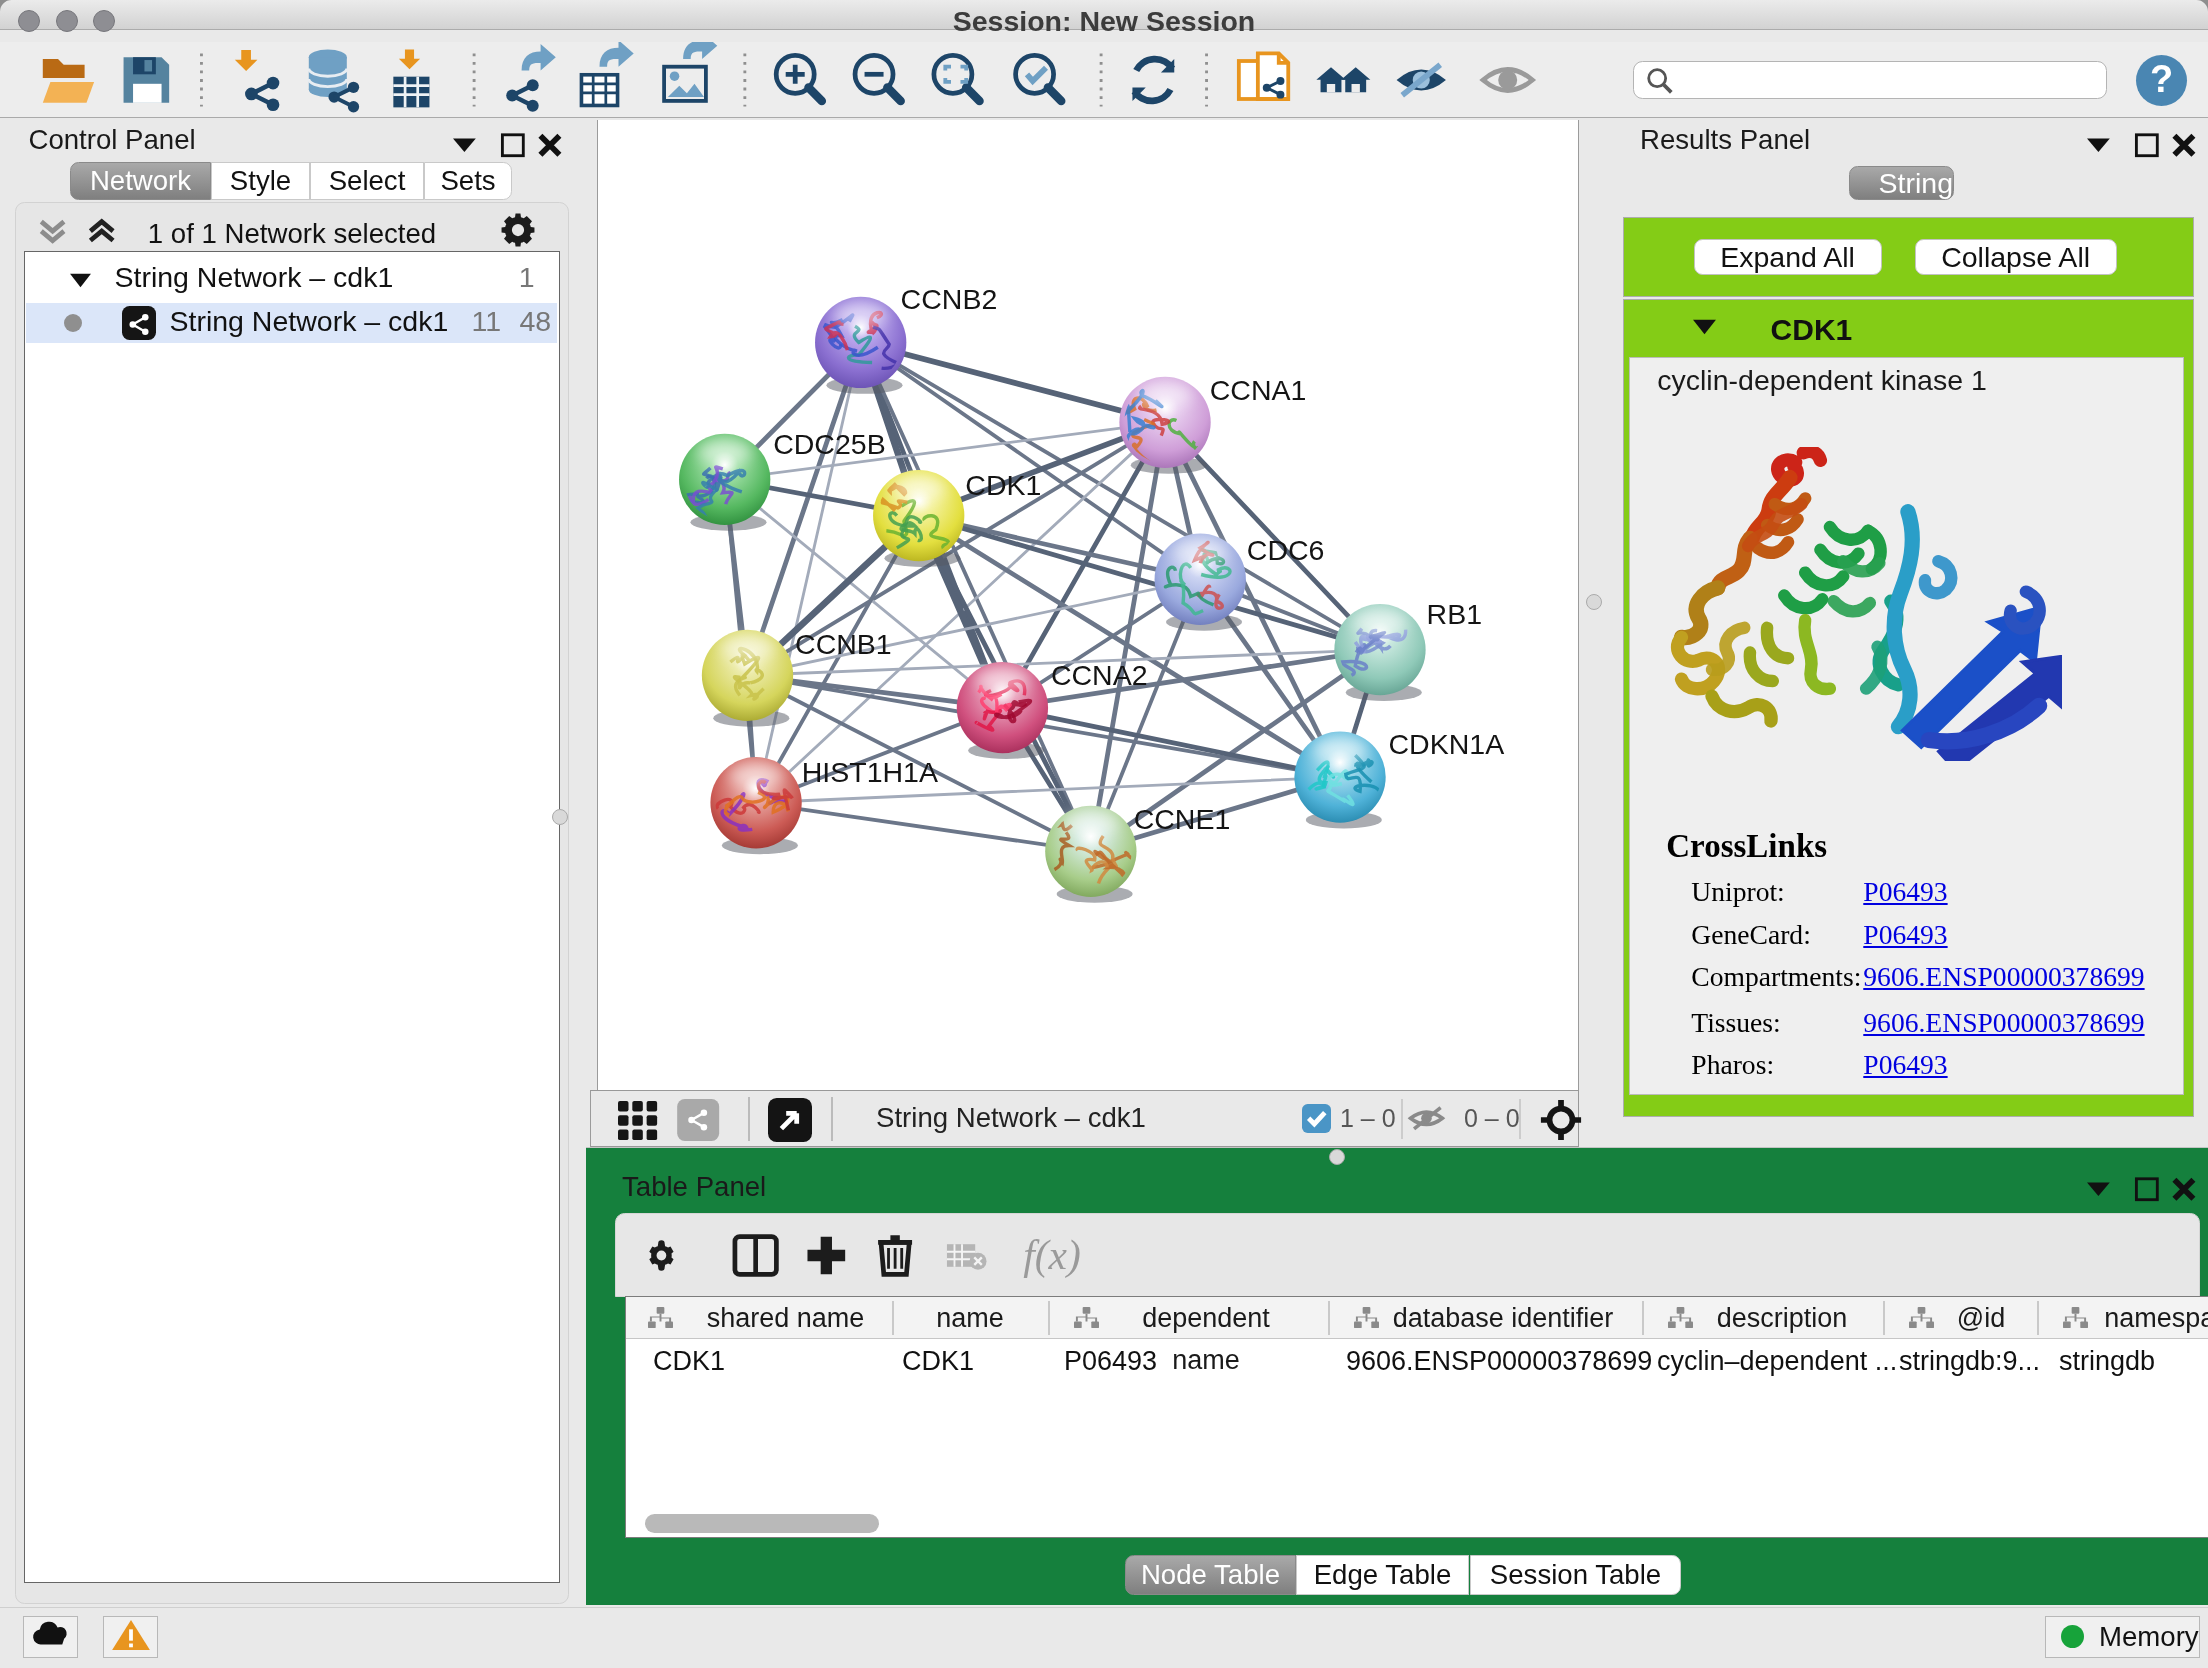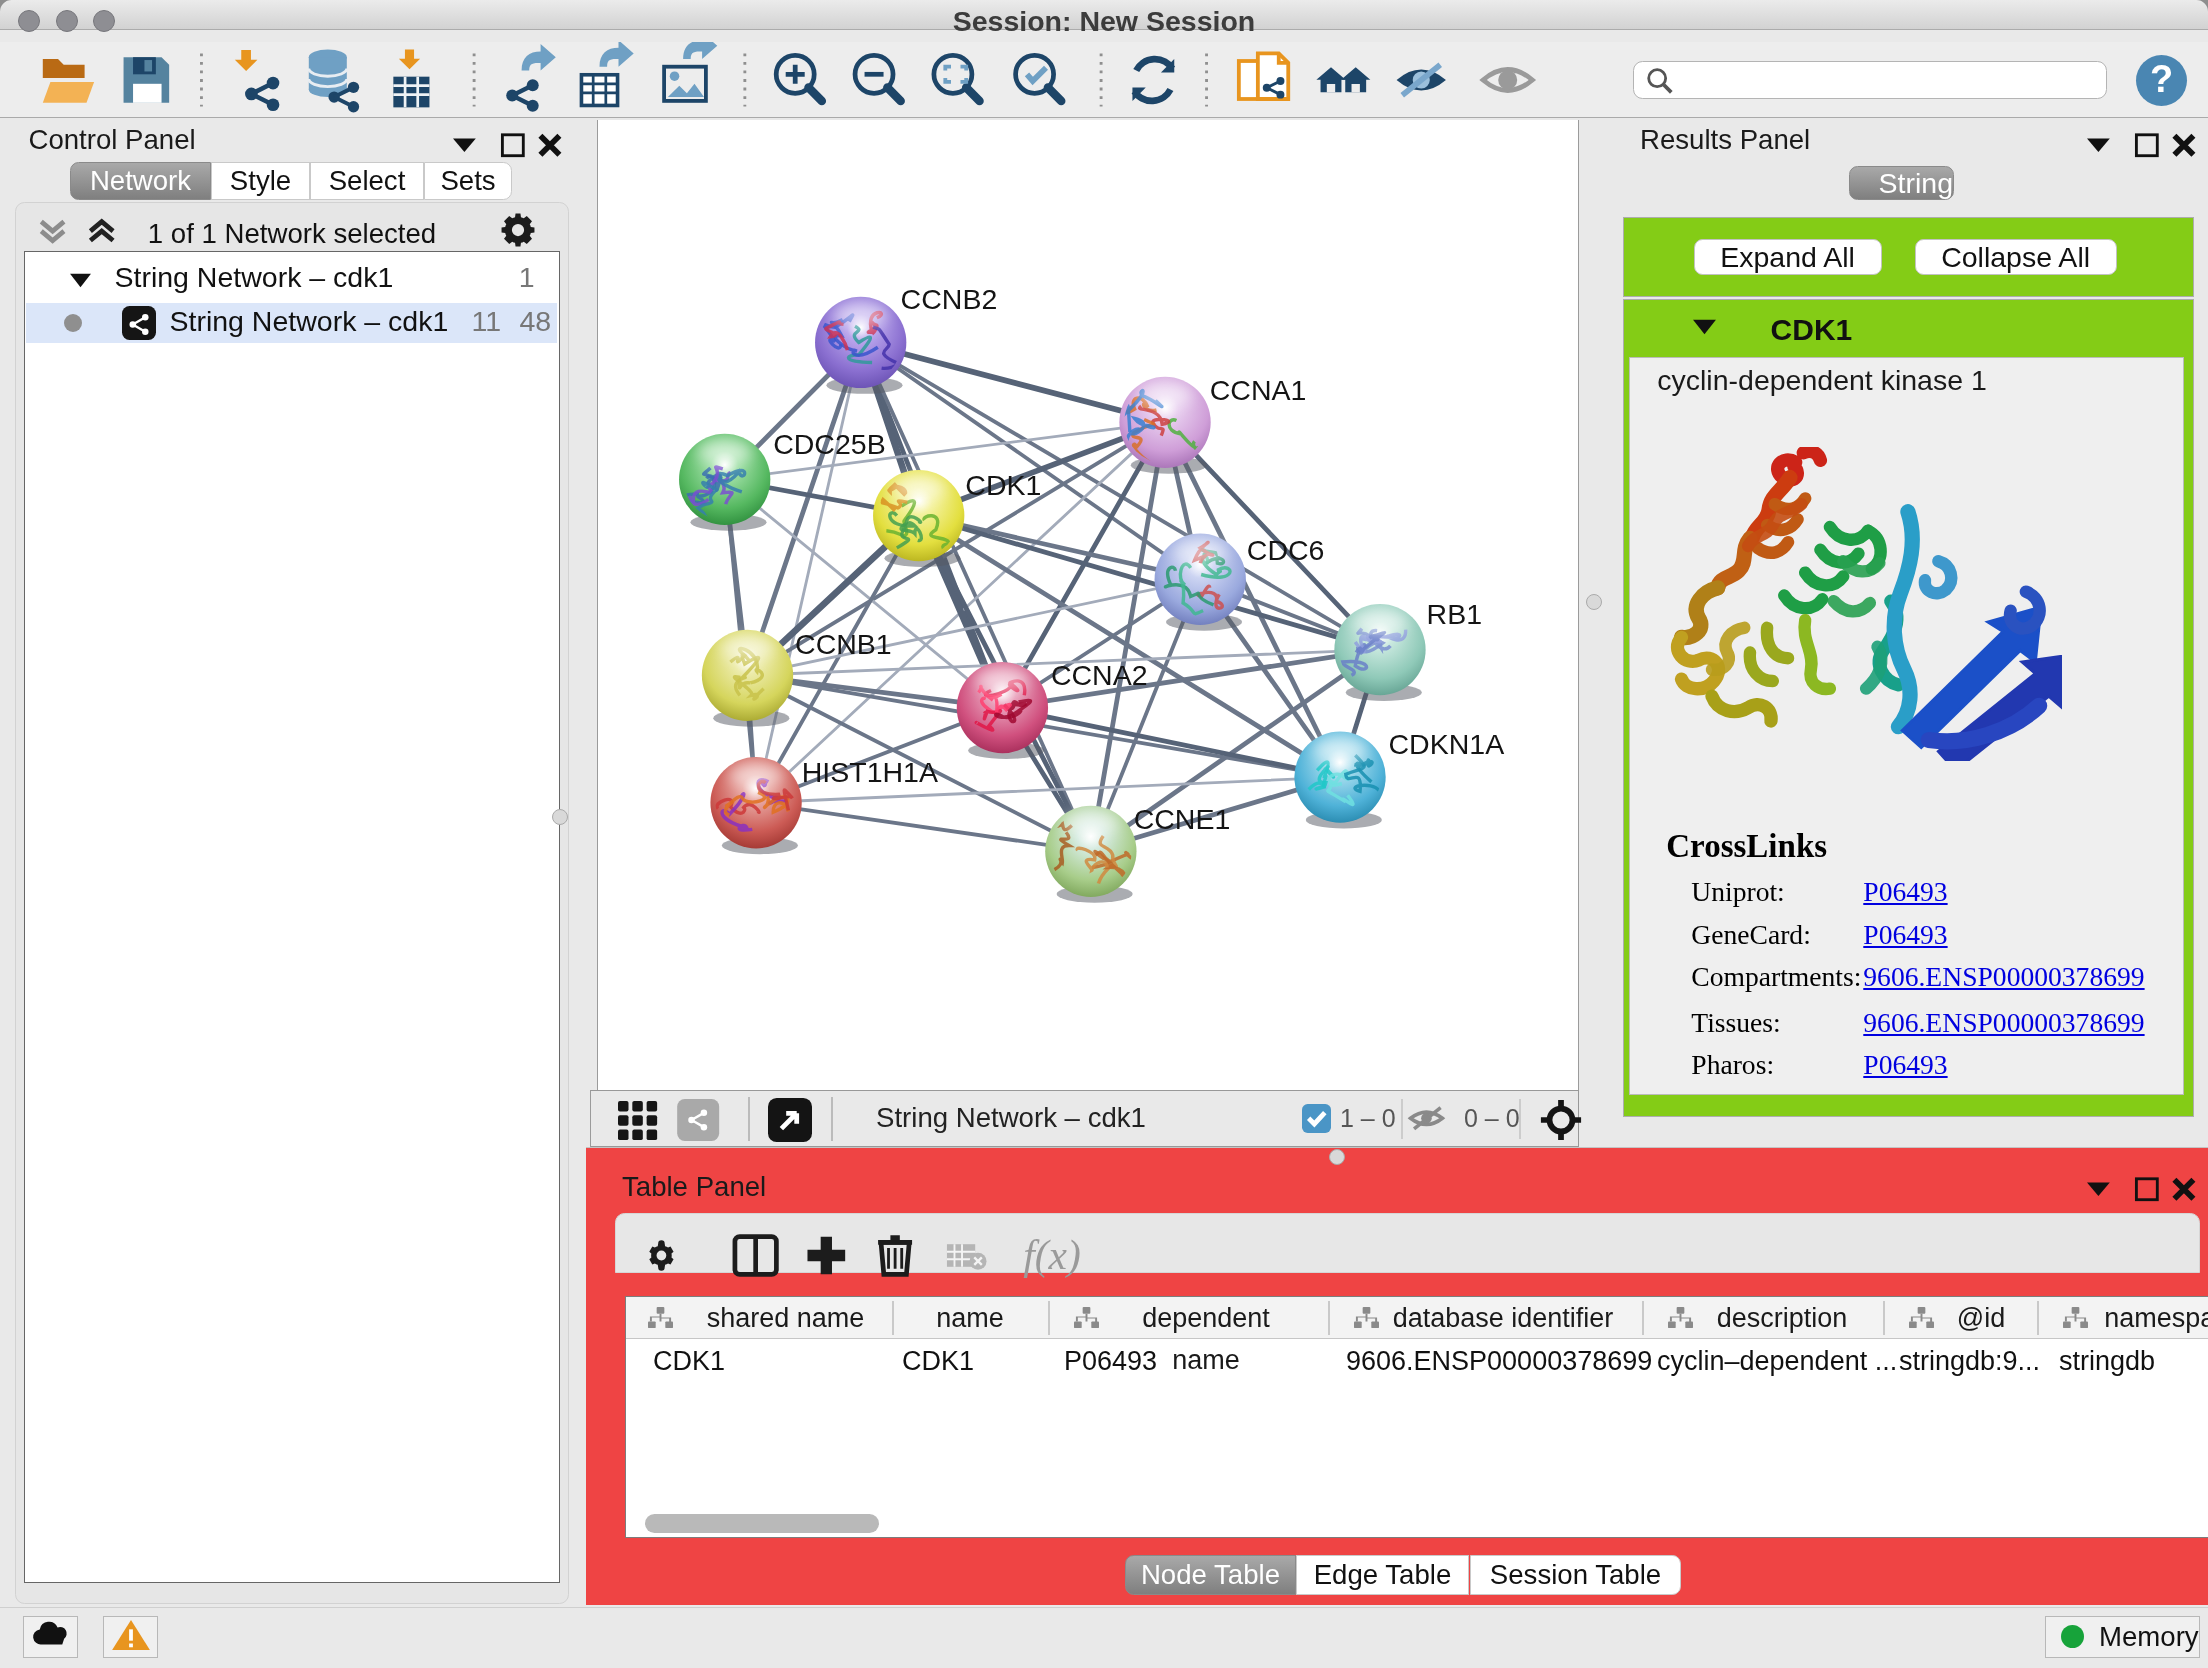--- a/index.html
+++ b/index.html
@@ -33,22 +33,22 @@
   border-left:1.9px solid #9b9b9b; border-right:1.9px solid #9b9b9b; }
 #netbar { left:590px; top:1090px; width:989px; height:57px; background:#e9e9e9;
   border:1.9px solid #989898; border-left:1.9px solid #9b9b9b; }
 #netbar .txt { position:absolute; font-size:27.6px; color:#222; }
 
 #rp { left:1615px; top:120px; width:593px; height:1025px; background:#e9e9e9; }
 .rbox { position:absolute; left:7.6px; background:#84cc16; border:1.9px solid #adadad; }
 .btn { position:absolute; background:#fff; border:1.9px solid #c2c2c2; border-radius:8.6px;
   font-size:28.5px; color:#111; text-align:center; }
 
-#tp { left:586px; top:1147px; width:1623px; height:458px; background:#ef4444; border-top:1.9px solid #c4c4c4; }
-#tp-tools { position:absolute; left:28.5px; top:65px; width:1585px; height:60px; background:#e7e7e7;
+#tp { left:586px; top:1147px; width:1623px; height:458px; background:#15803d; border-top:1.9px solid #c4c4c4; }
+#tp-tools { position:absolute; left:28.5px; top:65px; width:1585px; height:84px; background:#e7e7e7;
   border:1.9px solid #d6d6d6; border-radius:9.5px 9.5px 0 0;text-align:center; }
 #tbl { position:absolute; left:23px; top:148px; width:1590px; height:242px; background:#fff; border:1.9px solid #7c7c7c;margin-left:16px; }
 #tblhead { position:absolute; left:0; top:0; width:100%; height:42px; background:#f3f3f3; border-bottom:1.9px solid #c6c6c6; }
 .th { position:absolute; top:0; height:42px; font-size:27px; color:#1a1a1a; text-align:center; line-height:42px; }
 .thsep { position:absolute; top:3.8px; width:1.9px; height:34px; background:#c9c9c9; }
 .td { position:absolute; top:49px; font-size:27px; color:#111; }
 .ttab { position:absolute; top:407px; height:40px; font-size:27.6px; text-align:center; line-height:38px; }
 
 #status { left:0; top:1607px; width:2208px; height:61px; background:#e9e9e9; border-top:1.9px solid #cfcfcf;padding-left:22px; }
 .sbtn { position:absolute; top:7.6px; height:42px; background:#f0f0f0; border:1.9px solid #b8b8b8; }

